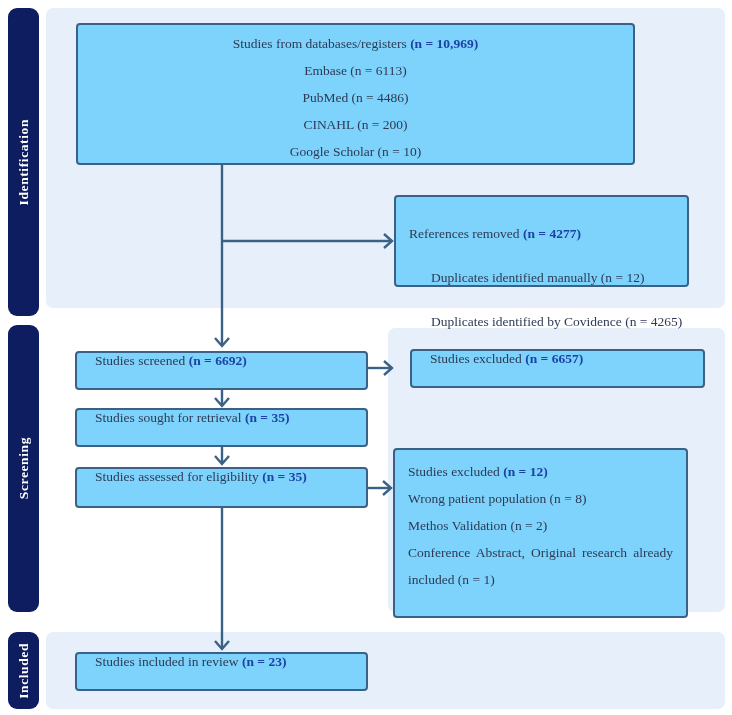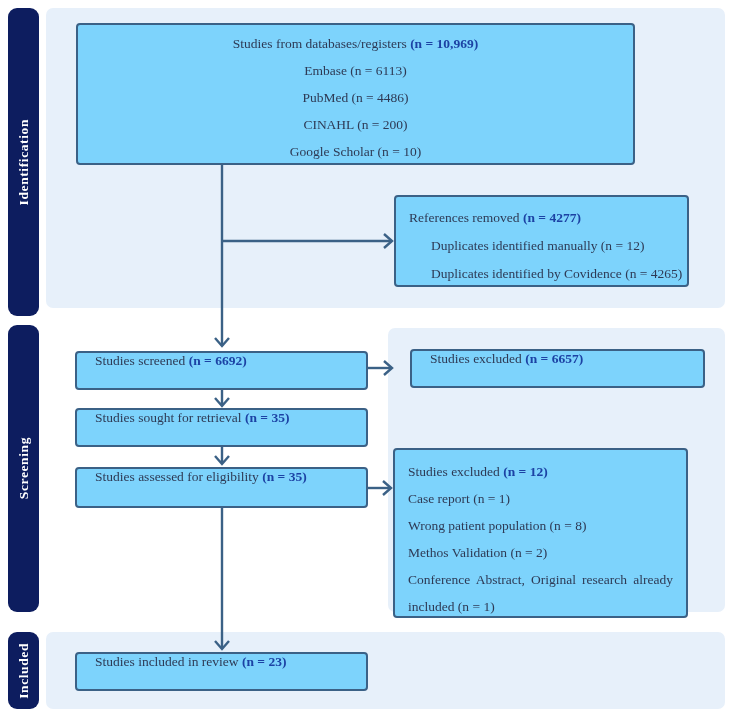--- a/index.html
+++ b/index.html
@@ -37,21 +37,21 @@
   .box{position:absolute;background:#7dd3fc;border:2px solid var(--box-border);
        border-radius:4px;z-index:4;box-sizing:border-box;color:var(--text-dark);
        font-size:13.5px;}
   .n{font-weight:bold;color:var(--n-blue);}
   .box-single{display:flex;padding-left:18px;}
 
   .box-databases{left:76px;top:23px;width:559px;height:142px;text-align:center;padding-top:5px;}
   .box-databases .line{line-height:27px;}
 
   .box-references{left:394px;top:195px;width:295px;height:92px;padding:7px 0 0 13px;}
-  .box-references .line{line-height:28px;}
+  .box-references .line{line-height:28px;margin-top:16px;}
   .box-references .indent{padding-left:22px;}
 
   .box-screened{left:75px;top:351px;width:293px;height:39px;}
   .box-excluded-screened{left:410px;top:349px;width:295px;height:39px;}
   .box-sought{left:75px;top:408px;width:293px;height:39px;}
   .box-assessed{left:75px;top:467px;width:293px;height:41px;}
 
   .box-excluded-assessed{left:393px;top:448px;width:295px;height:170px;padding:8px 13px 0 13px;}
   .box-excluded-assessed .line{line-height:27px;}
   .box-excluded-assessed .justify{text-align:justify;}
@@ -131,21 +131,20 @@
   <div class="box box-single box-sought">
     <div><span>Studies sought for retrieval</span> <span class="n">(n = 35)</span></div>
   </div>
 
   <div class="box box-single box-assessed">
     <div><span>Studies assessed for eligibility</span> <span class="n">(n = 35)</span></div>
   </div>
 
   <div class="box box-excluded-assessed">
     <div class="line"><span>Studies excluded</span> <span class="n">(n = 12)</span></div>
-    <div class="line">Case report (n = 1)</div>
     <div class="line">Wrong patient population (n = 8)</div>
     <div class="line">Methos Validation (n = 2)</div>
     <div class="line justify">Conference Abstract, Original research already included (n = 1)</div>
   </div>
 
   <div class="box box-single box-included">
     <div><span>Studies included in review</span> <span class="n">(n = 23)</span></div>
   </div>
 
 </div>

